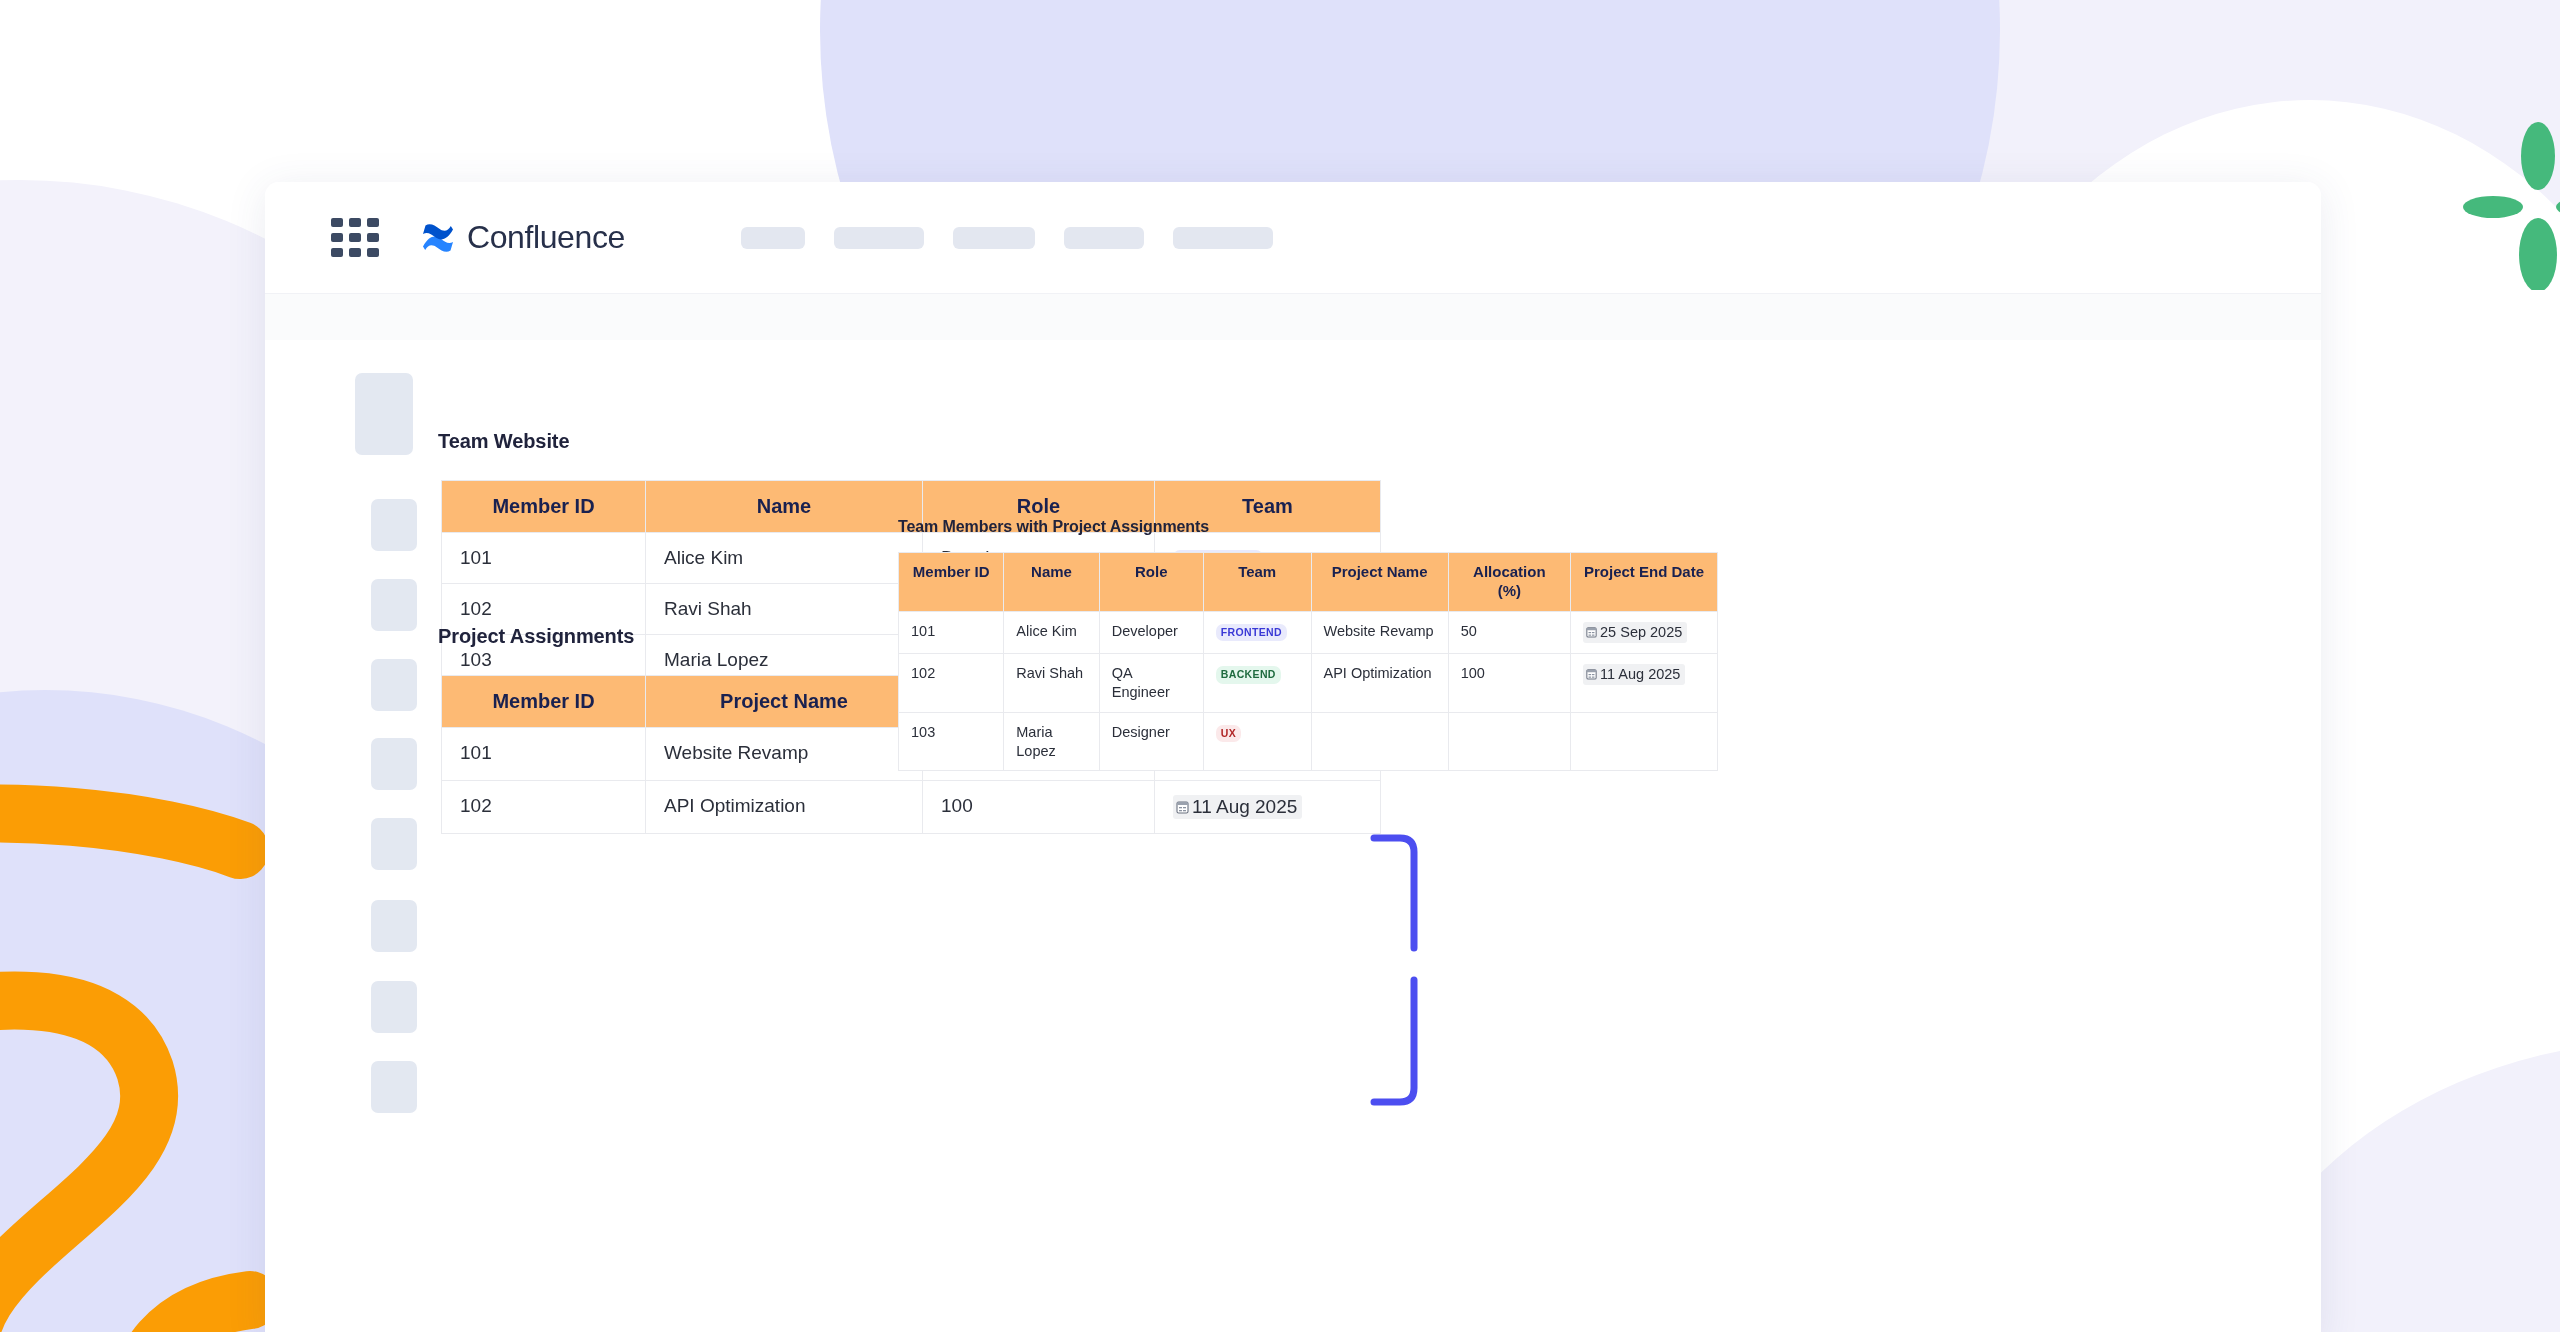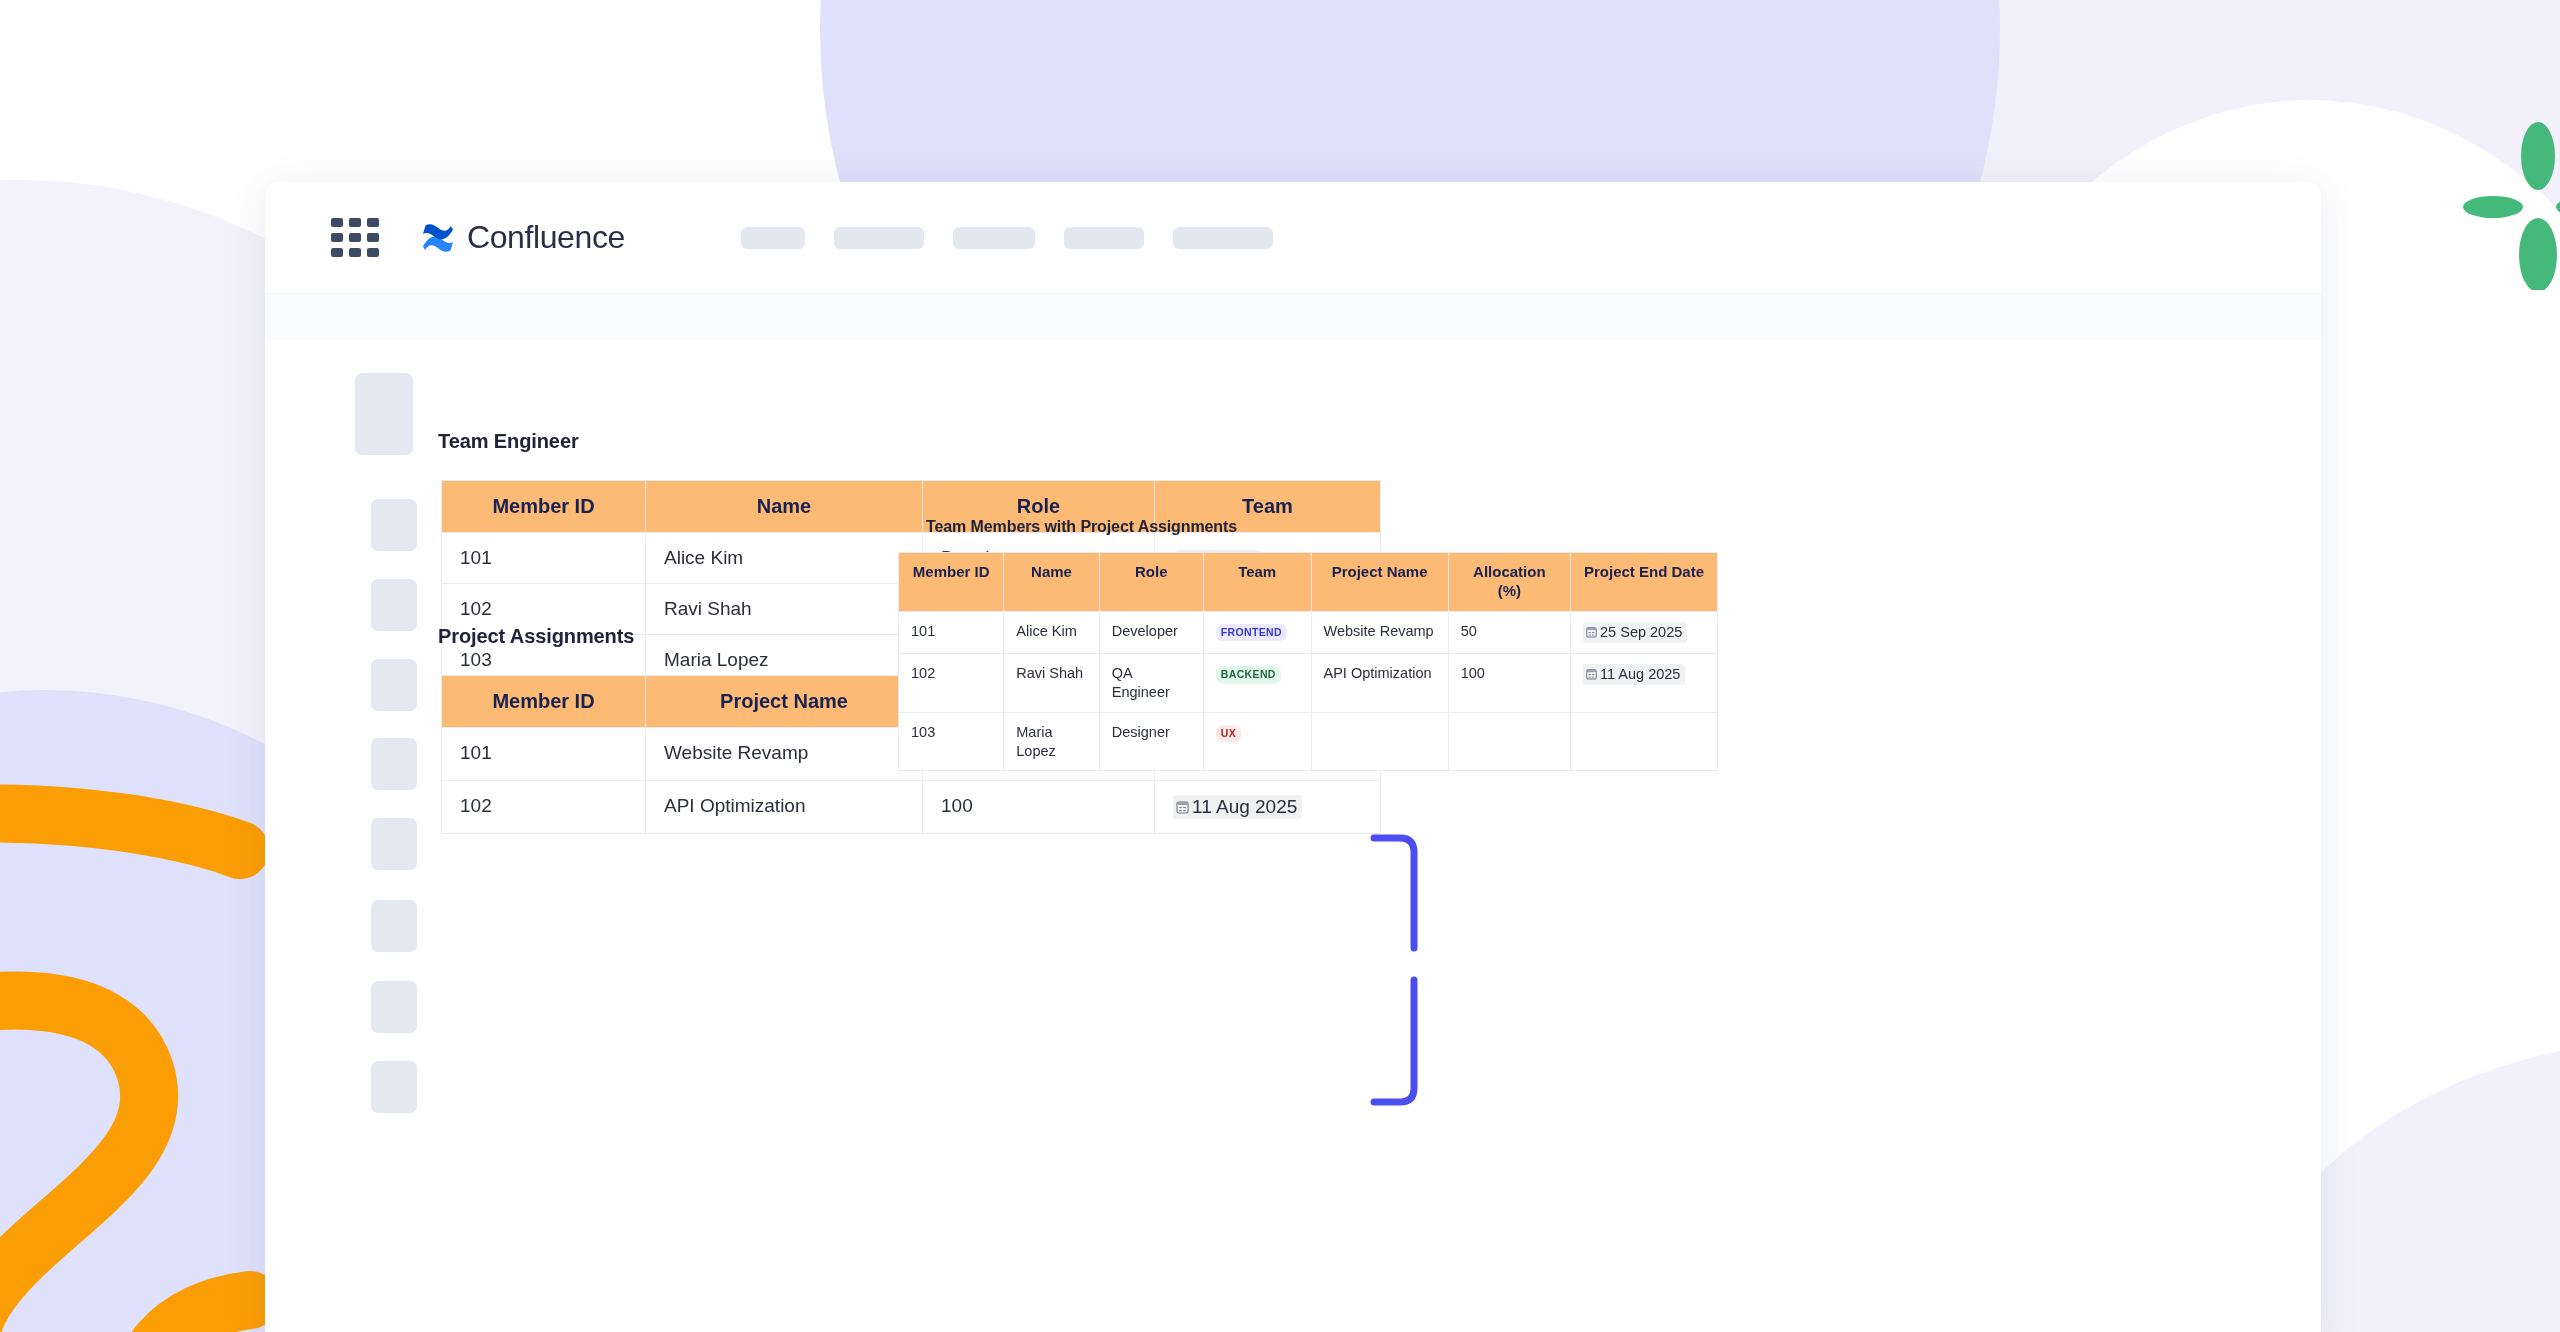--- a/index.html
+++ b/index.html
@@ -251,21 +251,21 @@
         <div class="sk-block" style="top:365px;left:16px;width:46px;height:52px;"></div>
         <div class="sk-block" style="top:445px;left:16px;width:46px;height:52px;"></div>
         <div class="sk-block" style="top:527px;left:16px;width:46px;height:52px;"></div>
         <div class="sk-block" style="top:608px;left:16px;width:46px;height:52px;"></div>
         <div class="sk-block" style="top:688px;left:16px;width:46px;height:52px;"></div>
       </div>
 
       <div class="doc">
 
         <div style="position:absolute;left:173px;top:90px;">
-          <div class="tbl-caption">Team Engineer</div>
+          <div class="tbl-caption">Team Website</div>
         </div>
 
         <table class="cf tbl-a" style="position:absolute;left:176px;top:140px;">
           <thead>
             <tr>
               <th>Member ID</th>
               <th>Name</th>
               <th>Role</th>
               <th>Team</th>
             </tr>
@@ -356,21 +356,21 @@
         </table>
 
         <div class="bracket" style="left:1105px;top:490px;">
           <svg width="70" height="300" viewBox="0 0 70 300" fill="none">
             <path d="M4 8 H 30 Q 44 8 44 22 V 118" stroke="#4c4ef0" stroke-width="7" stroke-linecap="round" fill="none"></path>
             <path d="M44 150 V 258 Q 44 272 30 272 H 4" stroke="#4c4ef0" stroke-width="7" stroke-linecap="round" fill="none"></path>
           </svg>
         </div>
 
         <div style="position:absolute;left:633px;top:178px;">
-          <div class="tbl-caption" style="font-size:16px;margin-left:28px;">Team Members with Project Assignments</div>
+          <div class="tbl-caption" style="font-size:16px;">Team Members with Project Assignments</div>
         </div>
 
         <table class="cf tbl-b" style="position:absolute;left:633px;top:212px;">
           <colgroup>
             <col style="width:86px">
               <col style="width:78px">
               <col style="width:85px">
             <col style="width:88px">
               <col style="width:112px">
               <col style="width:100px">

